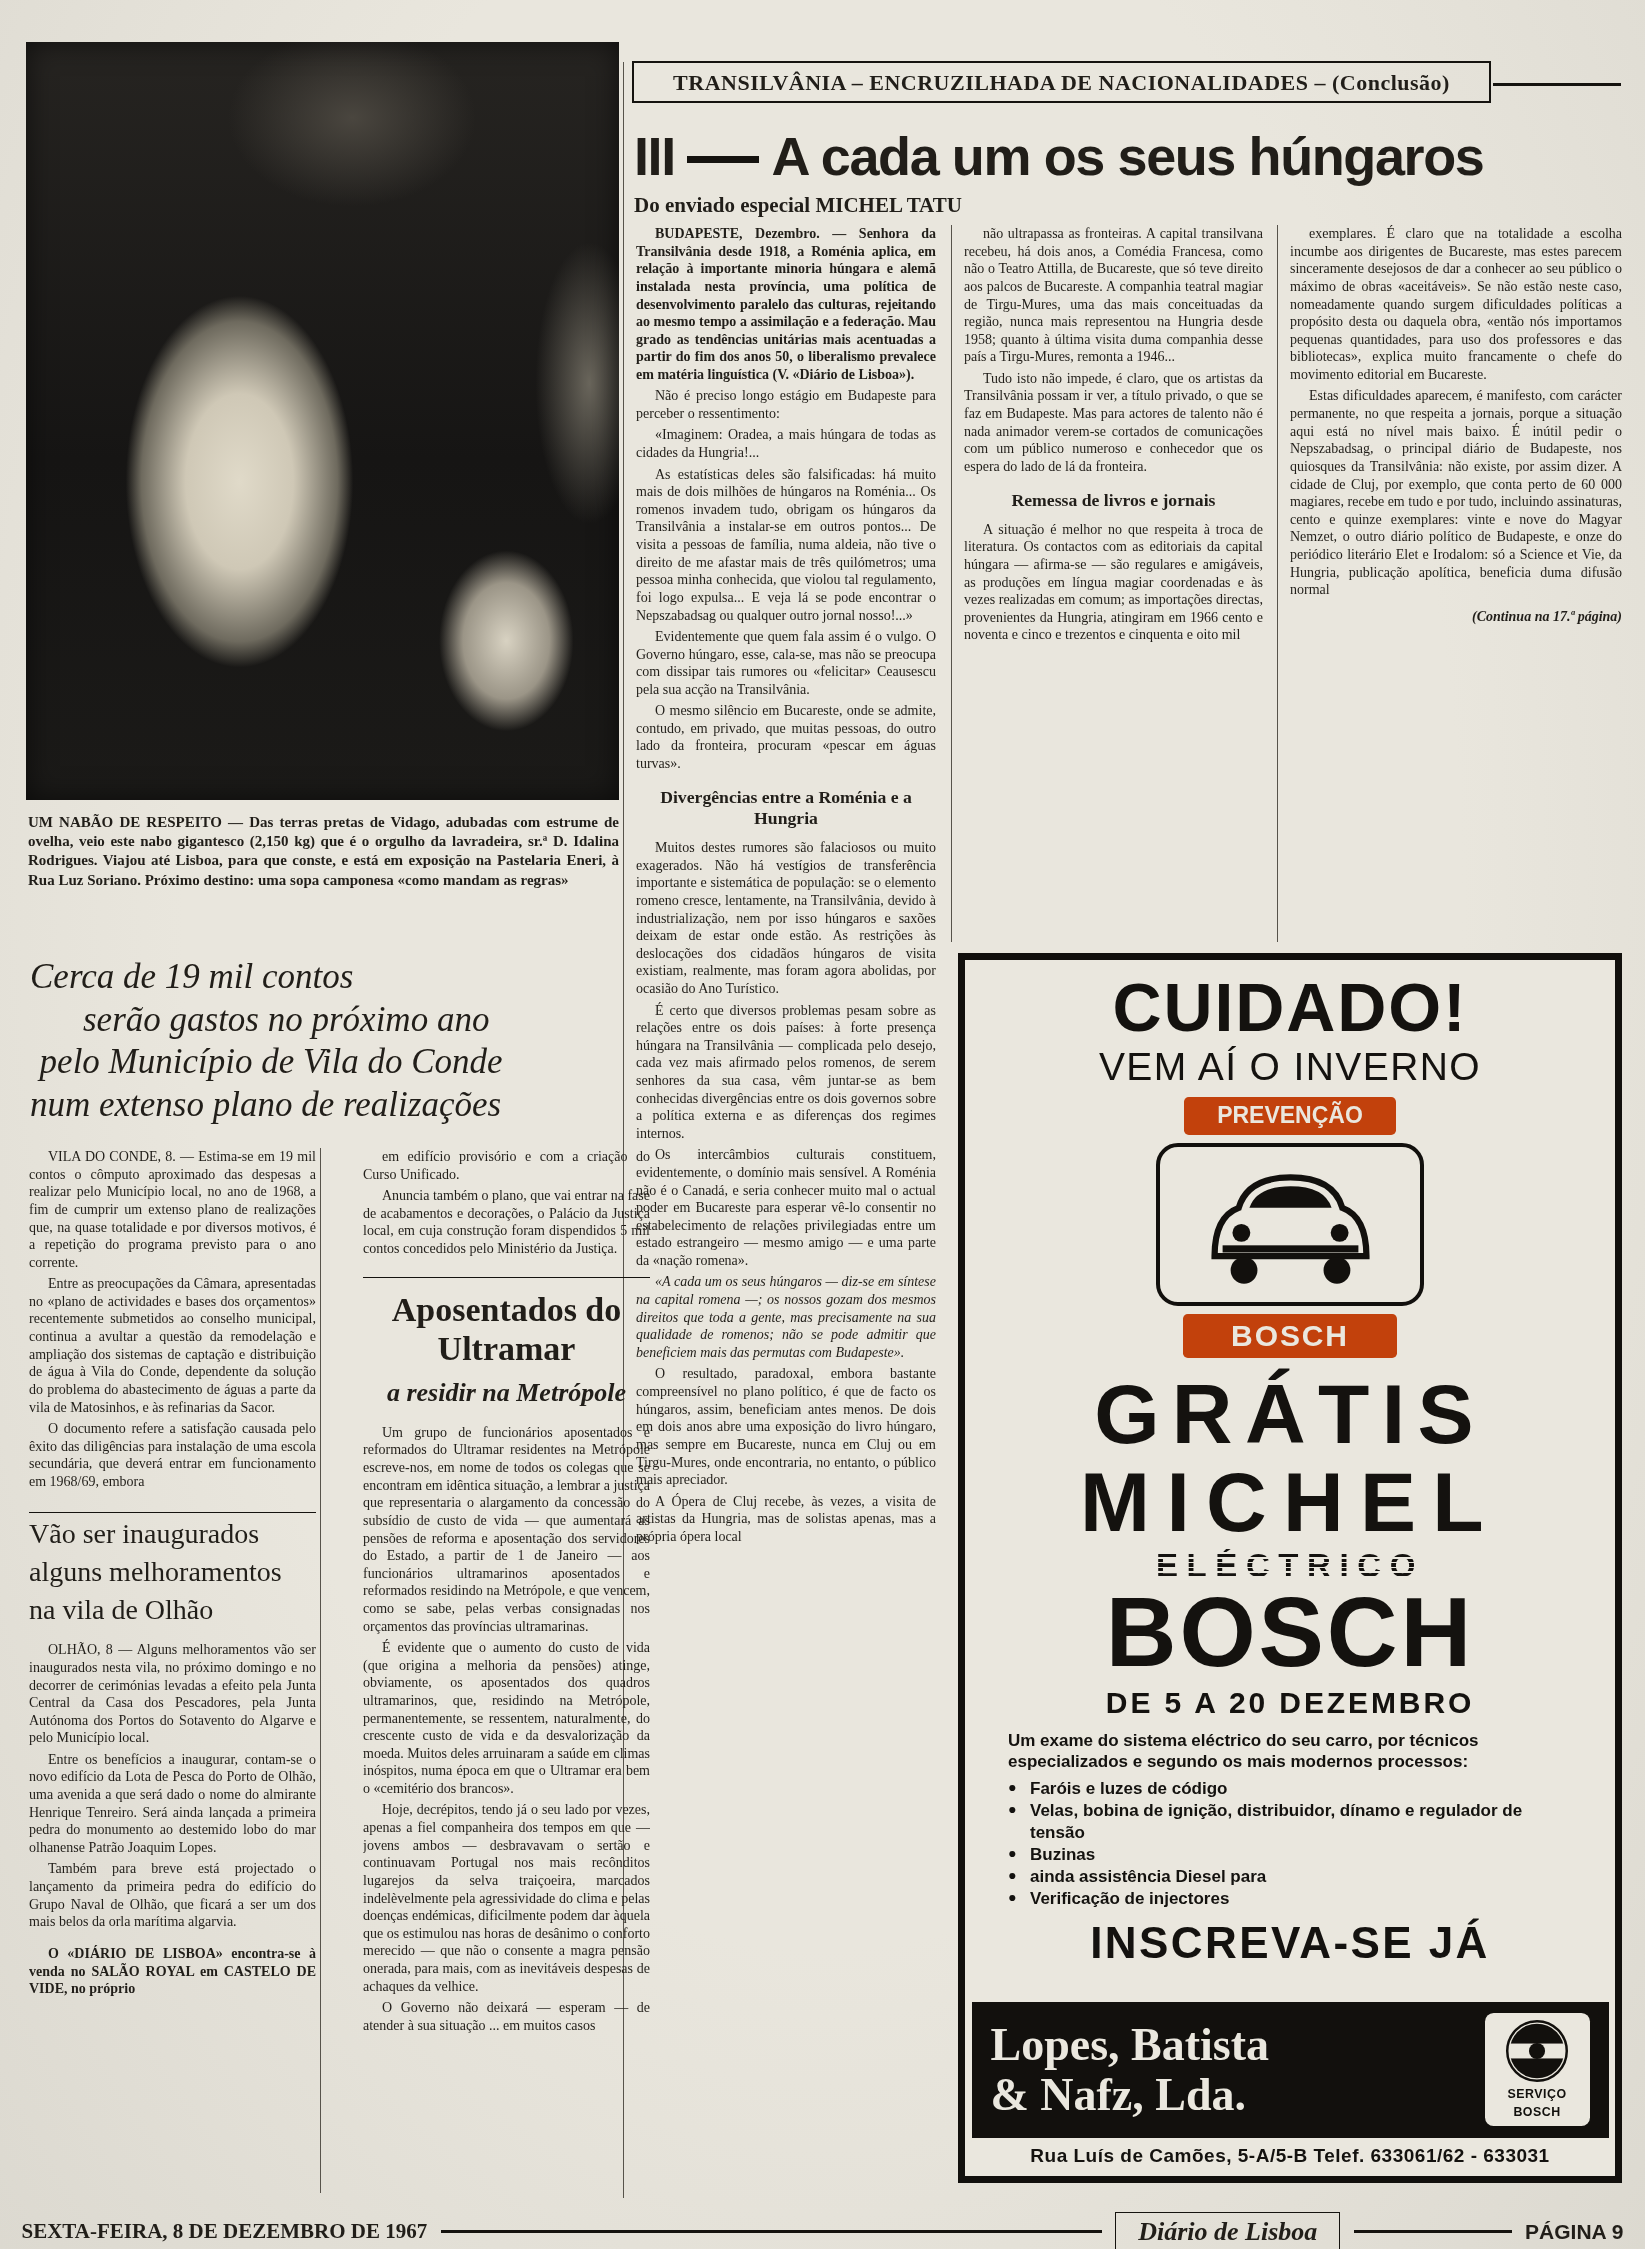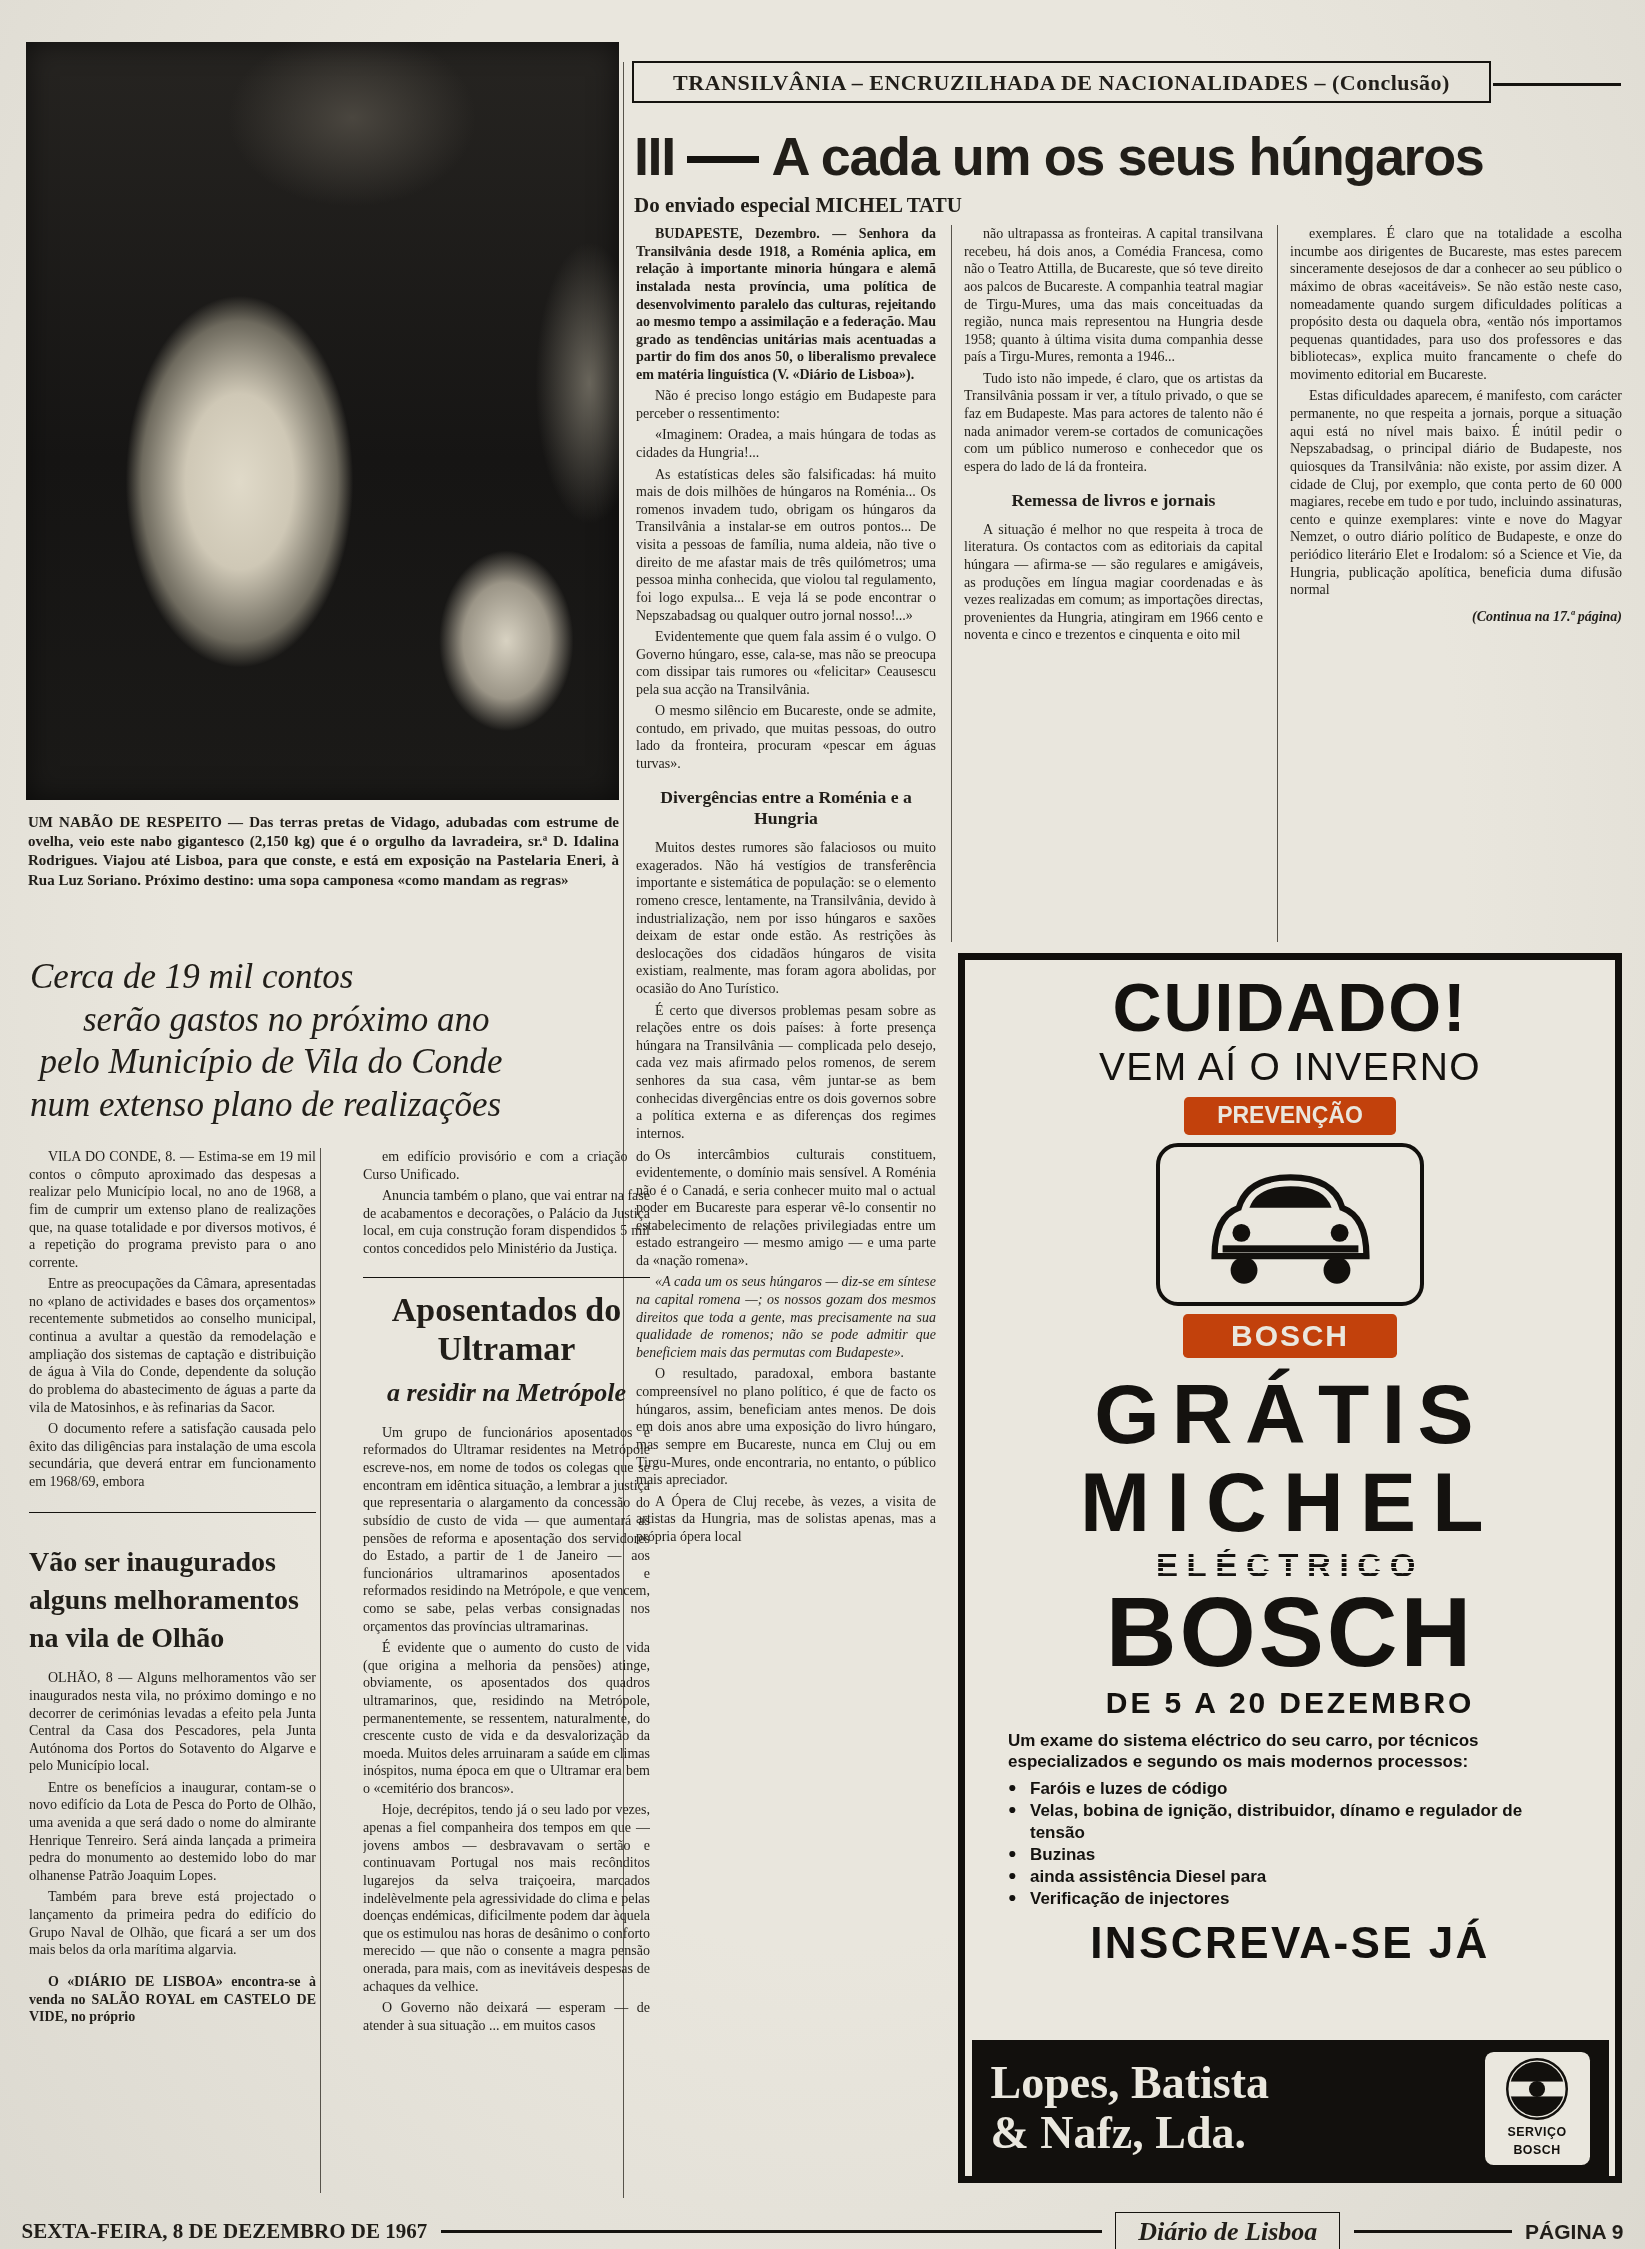--- a/index.html
+++ b/index.html
@@ -75,22 +75,22 @@
     font-weight:normal; font-style:italic; font-size:35px; line-height:1.22;
   }
   .vila-head .l2 { padding-left:53px; }
   .vila-head .l3 { padding-left:9.6px; }
 
   .strip { position:absolute; top:1148px; width:287px; height:1047px; overflow:hidden; }
   .strip-a { left:29px; }
   .strip-b { left:331px;margin-left:32px; }
 
   .olhao-head {
-    font-weight:bold; font-size:28px; line-height:1.35;
-    margin:22px 0 12.4px; border-top:1.9px solid #15130f; padding-top:30px; text-indent:0;
+    font-weight:normal; font-size:28px; line-height:1.35;
+    margin:22px 0 12.4px; border-top:1.9px solid #15130f; padding-top:2px; text-indent:0;
   }
   .apos-block { border-top:1.9px solid #15130f; margin-top:19px; padding-top:12.4px; }
   .apos-head { font-weight:bold; font-size:34px; line-height:1.15; text-align:center; text-indent:0; }
   .apos-sub  { font-weight:bold; font-style:italic; font-size:26px; text-align:center; margin:8.6px 0 14.3px; text-indent:0; }
   .notice { font-weight:bold; margin-top:14.3px; }
 
   
   .ad {
     position:absolute; left:958px; top:953px; width:664px; height:1230px;
     border:7.7px solid #12100d; background:#eae7de;
@@ -283,20 +283,21 @@
             <circle cx="50" cy="50" r="44" fill="#12100d"></circle>
             <rect x="2" y="38" width="96" height="24" fill="#eae7de"></rect>
             <circle cx="50" cy="50" r="13" fill="#12100d"></circle>
             <circle cx="50" cy="50" r="48" fill="none" stroke="#12100d" stroke-width="4"></circle>
           </svg>
         </span>
         <div class="svc-label">SERVIÇO</div>
         <div class="svc-label">BOSCH</div>
       </div>
     </div>
+    <div class="ad-address">Rua Luís de Camões, 5-A/5-B  Telef. 633061/62 - 633031</div>
   </div>
 
   <div class="footer">
     <span class="f-date">SEXTA-FEIRA, 8 DE DEZEMBRO DE 1967</span>
     <span class="f-rule"></span>
     <span class="masthead">Diário de Lisboa</span>
     <span class="f-rule2"></span>
     <span class="f-page">PÁGINA 9</span>
   </div>
 

